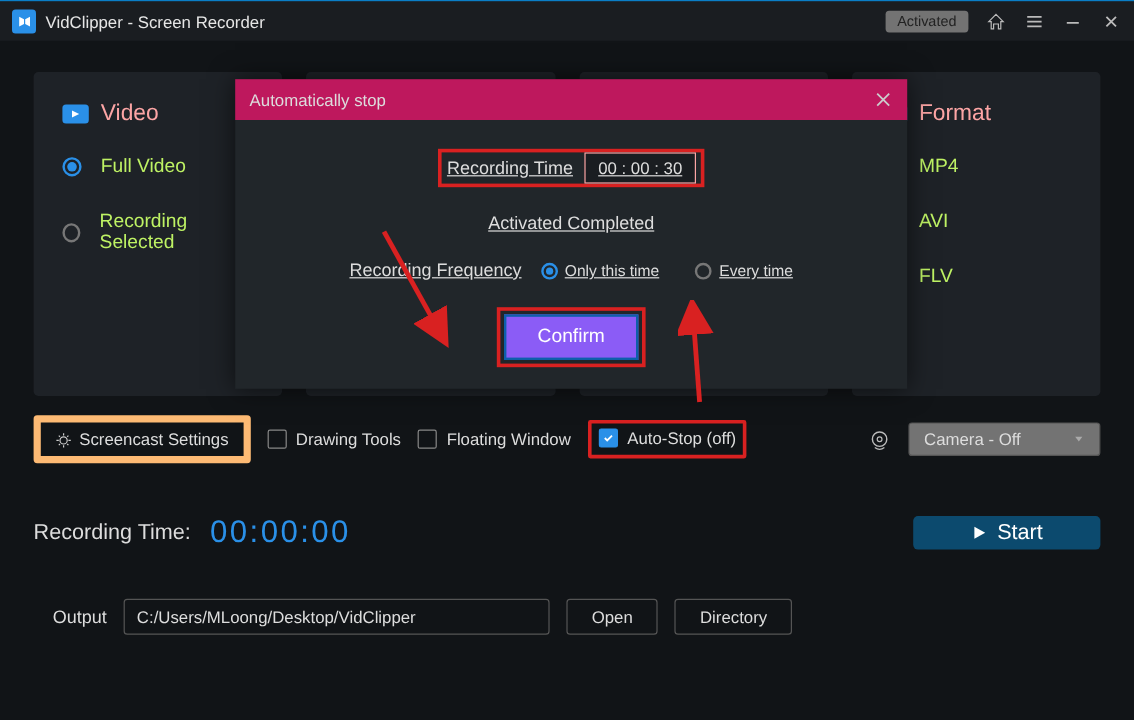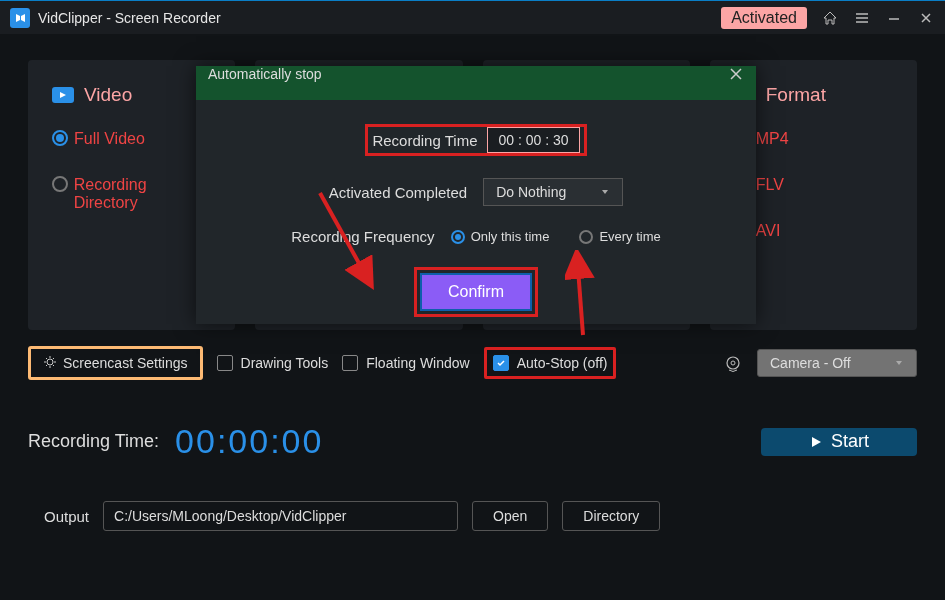--- a/index.html
+++ b/index.html
@@ -3,64 +3,64 @@
 <meta charset="utf-8">
 <style>
   * { box-sizing: border-box; margin: 0; padding: 0; font-family: "Segoe UI", Arial, sans-serif; }
   body { width: 945px; height: 600px; background: #111417; color: #ddd; overflow: hidden; position: relative; }
 
   
   .titlebar { height: 34px; background: #1a1d21; display: flex; align-items: center; padding: 0 10px; border-top: 1px solid #0a7ec7; }
   .titlebar .logo { width: 20px; height: 20px; background: #2a90e8; border-radius: 3px; display: inline-flex; align-items: center; justify-content: center; margin-right: 8px; }
   .titlebar .title { color: #e6e6e6; font-size: 14px; flex: 1; }
   .titlebar .right { display: flex; align-items: center; gap: 14px; }
-  .activated { background: #fca5a5; color: #222; font-size: 16px; padding: 2px 10px; border-radius: 3px; font-weight: 500; }
+  .activated { background: #737373; color: #222; font-size: 12px; padding: 2px 10px; border-radius: 3px; font-weight: 500; }
   .tb-icon { color: #bbb; width: 18px; display: inline-flex; justify-content: center; cursor: pointer; }
 
   
   .main { padding: 26px 28px 0 28px; display: flex; gap: 20px; position: relative; }
   .panel { background: #1e2227; border-radius: 4px; flex: 1; height: 270px; padding: 24px 24px; }
   .panel-head { display: flex; align-items: center; gap: 10px; margin-bottom: 24px; }
   .panel-head .picon { width: 22px; height: 16px; background: #2a90e8; border-radius: 3px; display: inline-flex; align-items: center; justify-content: center; }
   .panel-head .ptitle { font-size: 19px; color: #fca5a5; }
 
-  .radio-item { display: flex; align-items: flex-start; gap: 6px; margin-bottom: 28px; font-size: 16px; color: #ef4444; cursor: pointer; }
+  .radio-item { display: flex; align-items: center; gap: 16px; margin-bottom: 28px; font-size: 16px; color: #bef264; cursor: pointer; }
   .radio-outer { width: 16px; height: 16px; border-radius: 50%; border: 2px solid #777; display: inline-flex; align-items: center; justify-content: center; }
   .radio-outer.checked { border-color: #2a90e8; }
   .radio-outer.checked .radio-inner { width: 8px; height: 8px; border-radius: 50%; background: #2a90e8; }
 
   
   .toolbar { display: flex; align-items: center; gap: 14px; padding: 16px 28px 0 28px; }
-  .tool-btn { border: 3px solid #fdba74; background: transparent; color: #ddd; font-size: 14px; padding: 6px 12px; border-radius: 3px; display: inline-flex; align-items: flex-start; gap: 6px; cursor: pointer; }
+  .tool-btn { border: 6px solid #fdba74; background: transparent; color: #ddd; font-size: 14px; padding: 6px 12px; border-radius: 3px; display: inline-flex; align-items: flex-end; gap: 6px; cursor: pointer; }
   .chk-box { width: 16px; height: 16px; border: 1px solid #888; border-radius: 2px; display: inline-flex; align-items: center; justify-content: center; }
   .chk-box.checked { background: #2a90e8; border-color: #2a90e8; }
   .chk-item { display: inline-flex; align-items: center; gap: 8px; font-size: 14px; color: #ddd; cursor: pointer; }
   .redbox { border: 3px solid #d92121; padding: 4px 6px; border-radius: 2px; text-align: center; }
   .spacer { flex: 1; }
   .cam-icon { color: #bbb; font-size: 18px; }
   .cam-select { border: 1px solid #555; background: #737373; color: #ddd; font-size: 14px; padding: 5px 12px; border-radius: 3px; width: 160px; display: inline-flex; align-items: center; justify-content: space-between; cursor: pointer; }
 
   
   .rec-row { display: flex; align-items: center; padding: 42px 28px 0 28px; }
   .rec-label { font-size: 18px; color: #ddd; margin-right: 16px; }
-  .rec-time { font-size: 34px; color: #2a90e8; letter-spacing: 2px; }
+  .rec-time { font-size: 26px; color: #2a90e8; letter-spacing: 2px; }
   .start-btn { margin-left: auto; width: 156px; height: 28px; background: #0c4a6e; border: none; border-radius: 4px; color: #fff; font-size: 18px; display: inline-flex; align-items: center; justify-content: center; gap: 8px; cursor: pointer; }
 
   
   .out-row { display: flex; align-items: center; gap: 14px; padding: 40px 28px 0 28px; }
   .out-label { font-size: 15px; color: #ddd; margin-left: 16px; }
   .out-path { flex: 0 0 355px; border: 1px solid #555; background: transparent; color: #ddd; font-size: 14px; padding: 6px 10px; border-radius: 3px; }
   .out-btn { border: 1px solid #555; background: transparent; color: #ddd; font-size: 14px; padding: 6px 20px; border-radius: 3px; cursor: pointer; }
 
   
   .modal { position: absolute; left: 196px; top: 66px; width: 560px; height: 258px; background: #21262a; box-shadow: 0 0 20px rgba(0,0,0,.6); }
-  .modal-head { height: 34px; background: #14532d; display: flex; align-items: flex-start; padding: 0 12px; color: #ddd; font-size: 14px; }
+  .modal-head { height: 34px; background: #be185d; display: flex; align-items: center; padding: 0 12px; color: #ddd; font-size: 14px; }
   .modal-head .close { margin-left: auto; cursor: pointer; color: #ccc; font-size: 18px; }
   .modal-body { padding: 24px 30px; position: relative; }
-  .mrow { display: flex; align-items: center; gap: 16px; margin-bottom: 22px; justify-content: center; }
+  .mrow { display: flex; align-items: center; gap: 16px; margin-bottom: 22px; justify-content: center; text-decoration: underline; }
   .mlabel { font-size: 15px; color: #ddd; }
   .time-box { border: 1px solid #fca5a5; padding: 4px 10px; font-size: 14px; color: #ddd; background: #1a1d21; }
   .select { border: 1px solid #555; background: #2a2f33; color: #ddd; font-size: 14px; padding: 5px 12px; width: 140px; display: inline-flex; align-items: center; justify-content: space-between; cursor: pointer; }
   .mini-radio { display: inline-flex; align-items: center; gap: 6px; font-size: 13px; color: #ddd; }
   .confirm { background: #8b5cf6; border: 2px solid #0e5fab; color: #fff; font-size: 16px; padding: 8px 26px; cursor: pointer; }
   .redframe { border: 3px solid #d92121; padding: 3px; display: inline-block; }
   .redframe-tight { border: 3px solid #d92121; padding: 0 4px; display: inline-flex; align-items: center; gap: 10px; }
 
   
   .arrow { position: absolute; pointer-events: none; }
@@ -113,21 +113,21 @@
       <span class="ptitle">Video</span>
     </div>
     <div class="radio-item">
       <span class="radio-outer checked">
           <span class="radio-inner"></span>
         </span>
       <span>Full Video</span>
     </div>
     <div class="radio-item">
       <span class="radio-outer"></span>
-      <span>Recording Directory</span>
+      <span>Recording Selected</span>
     </div>
   </div>
 
   <div class="panel"></div>
   <div class="panel"></div>
 
   <div class="panel">
     <div class="panel-head">
       <span class="picon">
         <svg width="10" height="10" viewBox="0 0 10 10">
@@ -137,25 +137,25 @@
       <span class="ptitle">Format</span>
     </div>
     <div class="radio-item">
       <span class="radio-outer checked">
           <span class="radio-inner"></span>
         </span>
       <span>MP4</span>
     </div>
     <div class="radio-item">
       <span class="radio-outer"></span>
+      <span>AVI</span>
+    </div>
+    <div class="radio-item">
+      <span class="radio-outer"></span>
       <span>FLV</span>
-    </div>
-    <div class="radio-item">
-      <span class="radio-outer"></span>
-      <span>AVI</span>
     </div>
   </div>
 </div>
 
 <div class="toolbar">
   <button class="tool-btn">
     <span>
       <svg width="14" height="14" viewBox="0 0 14 14">
           <circle cx="7" cy="7" r="3" fill="none" stroke="#ccc"></circle>
           <path d="M7 1 L7 3 M7 11 L7 13 M1 7 L3 7 M11 7 L13 7 M3 3 L4 4 M10 10 L11 11 M11 3 L10 4 M4 10 L3 11" stroke="#ccc"></path>
@@ -234,28 +234,20 @@
   </div>
   <div class="modal-body">
     <div class="mrow">
       <span class="redframe-tight">
         <span class="mlabel">Recording Time</span>
         <span class="time-box">00 : 00 : 30</span>
       </span>
     </div>
     <div class="mrow">
       <span class="mlabel">Activated Completed</span>
-      <span class="select">
-        <span>Do Nothing</span>
-        <span>
-          <svg width="10" height="10" viewBox="0 0 10 10">
-              <path d="M2 3 L5 7 L8 3 Z" fill="#aaa"></path>
-            </svg>
-        </span>
-      </span>
     </div>
     <div class="mrow">
       <span class="mlabel">Recording Frequency</span>
       <span class="mini-radio">
         <span class="radio-outer checked" style="width:14px;height:14px">
             <span class="radio-inner" style="width:6px;height:6px"></span>
           </span>
         <span>Only this time</span>
       </span>
       <span class="mini-radio" style="margin-left:14px">

